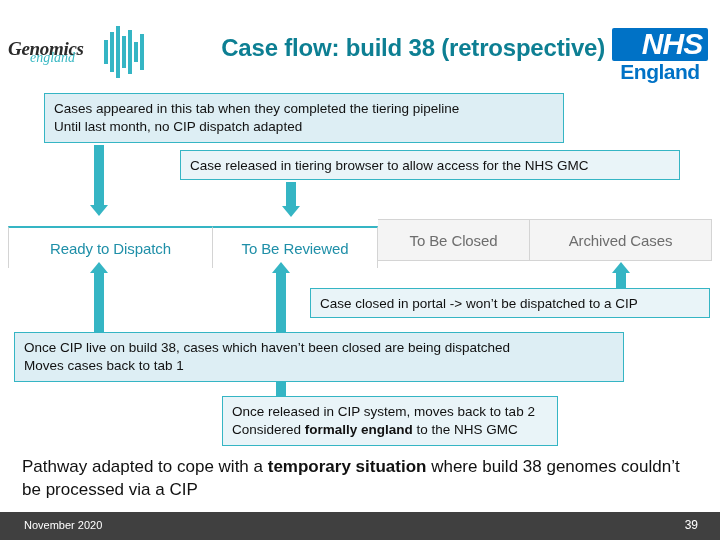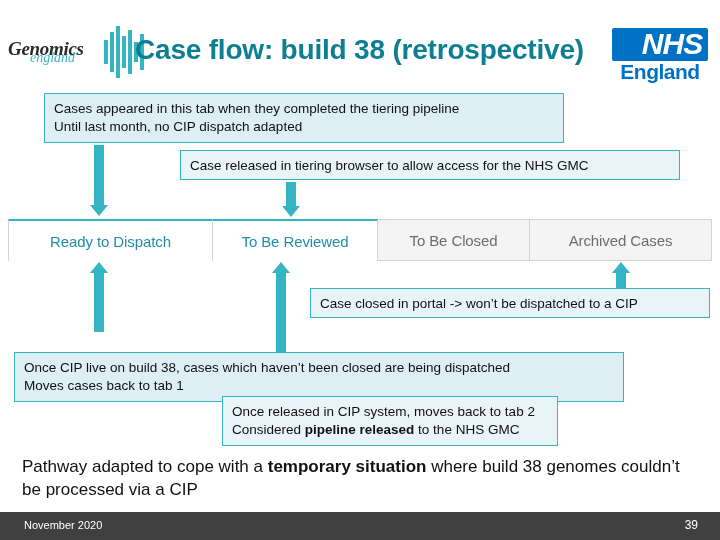--- a/index.html
+++ b/index.html
@@ -59,22 +59,22 @@
     position: absolute;
     display: block;
     background: #35b5c4;
   }
 
   .slide-title {
     position: absolute;
     left: 135px;
     top: 34px;
     width: 470px;
-    text-align: left;
-    font-size: 28px;
+    text-align: right;
+    font-size: 24px;
     font-weight: bold;
     color: #0d7f93;
     letter-spacing: -0.2px;
   }
 
   .nhs-logo {
     position: absolute;
     right: 12px;
     top: 28px;
     width: 96px;
@@ -132,21 +132,21 @@
     display: block;
     white-space: nowrap;
   }
   .box .bold {
     font-weight: bold;
   }
 
   #box-tiering   { left: 44px;  top: 93px;  width: 520px; height: 50px; }
   #box-released  { left: 180px; top: 150px; width: 500px; height: 30px; }
   #box-closed    { left: 310px; top: 288px; width: 400px; height: 30px; }
-  #box-cip-live  { left: 14px;  top: 332px; width: 610px; height: 50px; margin-top: 20px; }
+  #box-cip-live  { left: 14px;  top: 332px; width: 610px; height: 50px; }
   #box-moves     { left: 222px; top: 396px; width: 336px; height: 50px; }
 
   
   .tabs {
     position: absolute;
     left: 8px;
     top: 219px;
     width: 704px;
     height: 42px;
     display: flex;
@@ -164,20 +164,21 @@
     background: #f4f4f4;
     letter-spacing: -0.1px;
   }
   .tab:first-child { border-left: 1px solid #d4d4d4; }
   .tab.active {
     background: #ffffff;
     color: #1f8fa8;
     border-top: 2px solid #35b5c4;
     border-bottom: none;
     font-weight: normal;
+    margin-top: 7px;
   }
   .tab.w1 { width: 205px; }
   .tab.w2 { width: 165px; }
   .tab.w3 { width: 152px; }
   .tab.w4 { width: 182px; }
 
   
   .arrow {
     position: absolute;
   }
@@ -304,21 +305,21 @@
     <span class="ln">Case closed in portal -&gt; won’t be dispatched to a CIP</span>
   </div>
 
   <div class="box" id="box-cip-live">
     <span class="ln">Once CIP live on build 38, cases which haven’t been closed are being dispatched</span>
     <span class="ln">Moves cases back to tab 1</span>
   </div>
 
   <div class="box plain" id="box-moves">
     <span class="ln">Once released in CIP system, moves back to tab 2</span>
-    <span class="ln"><span>Considered </span><span class="bold">pipeline released</span><span> to the NHS GMC</span></span>
+    <span class="ln"><span>Considered </span><span class="bold">formally england</span><span> to the NHS GMC</span></span>
   </div>
 
   <div class="bottom-note"><span>Pathway adapted to cope with a </span><span class="bold">temporary situation</span><span> where build 38 genomes couldn’t be processed via a CIP</span></div>
 
   <div class="footer">
     <div class="date">November 2020</div>
     <div class="pagenum">39</div>
   </div>
 
 </div>

